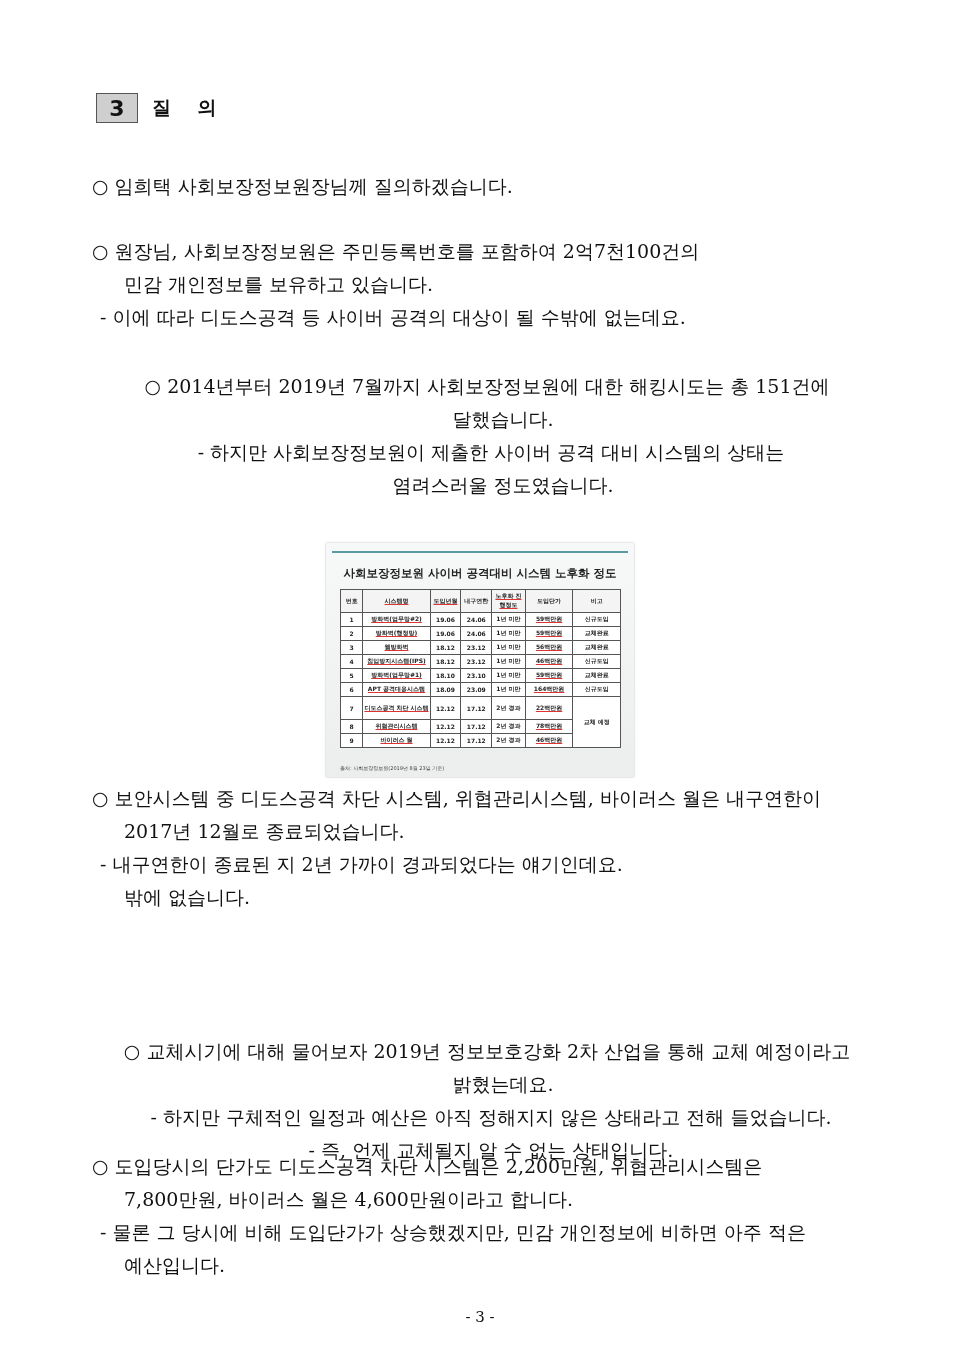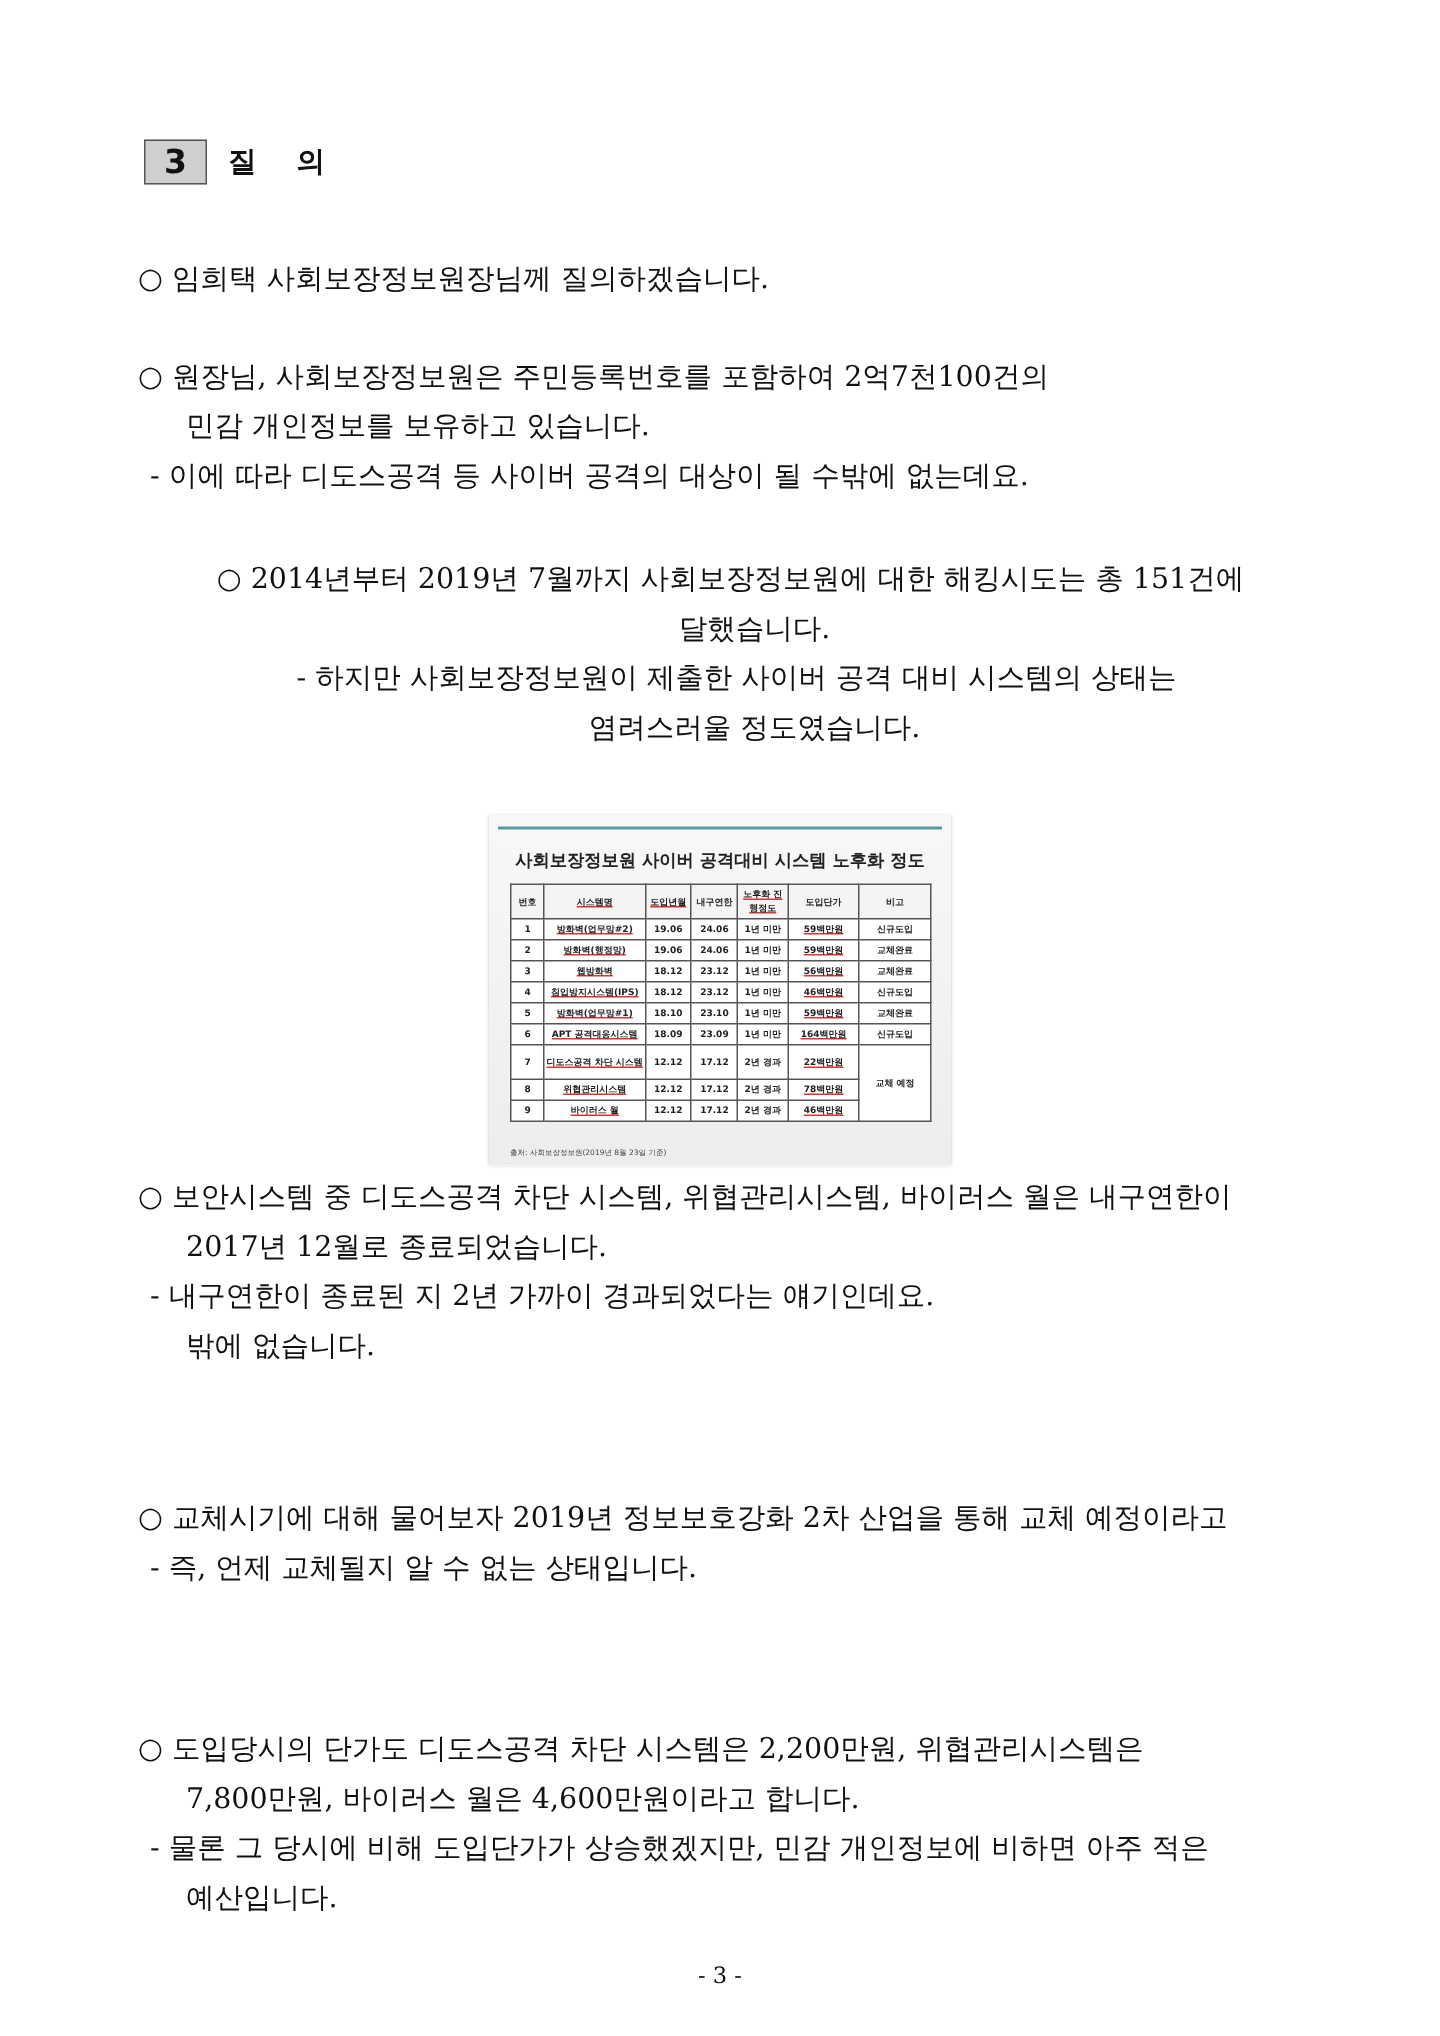--- a/index.html
+++ b/index.html
@@ -53,22 +53,24 @@
       <div class="line indent">달했습니다.</div>
       <div class="line dash">- 하지만 사회보장정보원이 제출한 사이버 공격 대비 시스템의 상태는</div>
       <div class="line dash-cont">염려스러울 정도였습니다.</div>
     </div>
     <div class="para" style="top: 782px;">
       <div class="line">○ 보안시스템 중 디도스공격 차단 시스템, 위협관리시스템, 바이러스 월은 내구연한이</div>
       <div class="line indent">2017년 12월로 종료되었습니다.</div>
       <div class="line dash">- 내구연한이 종료된 지 2년 가까이 경과되었다는 얘기인데요.</div>
       <div class="line dash-cont">밖에 없습니다.</div>
     </div>
-    <div class="para" style="top: 996px;">
+    <div class="para" style="top: 1035px; text-align: center;">
       <div class="line">○ 교체시기에 대해 물어보자 2019년 정보보호강화 2차 산업을 통해 교체 예정이라고</div>
+      <div class="line indent">밝혔는데요.</div>
+      <div class="line dash">- 하지만 구체적인 일정과 예산은 아직 정해지지 않은 상태라고 전해 들었습니다.</div>
       <div class="line dash">- 즉, 언제 교체될지 알 수 없는 상태입니다.</div>
     </div>
     <div class="para" style="top: 1150px;">
       <div class="line">○ 도입당시의 단가도 디도스공격 차단 시스템은 2,200만원, 위협관리시스템은</div>
       <div class="line indent">7,800만원, 바이러스 월은 4,600만원이라고 합니다.</div>
       <div class="line dash">- 물론 그 당시에 비해 도입단가가 상승했겠지만, 민감 개인정보에 비하면 아주 적은</div>
       <div class="line dash-cont">예산입니다.</div>
     </div>
   </div>
 

